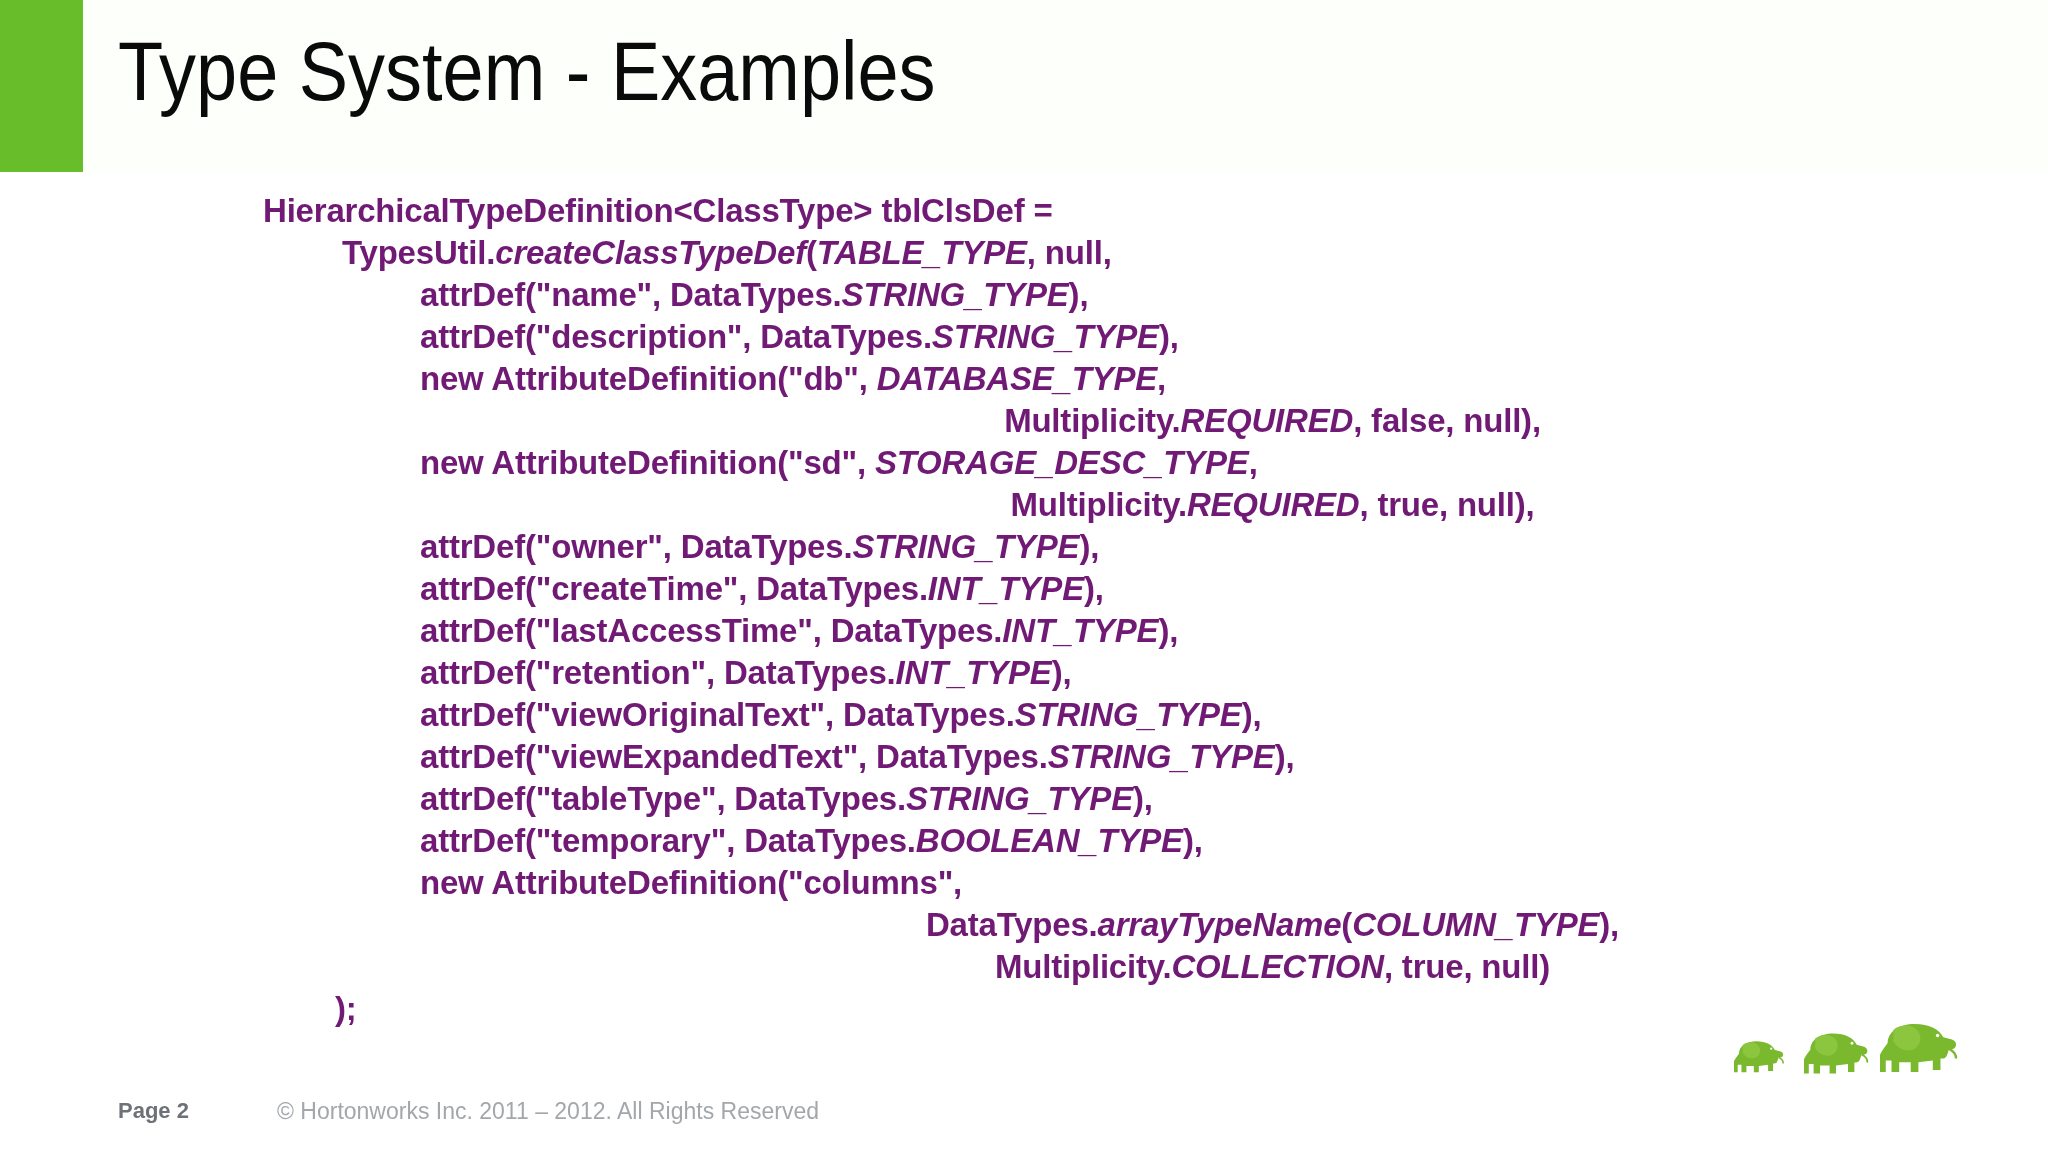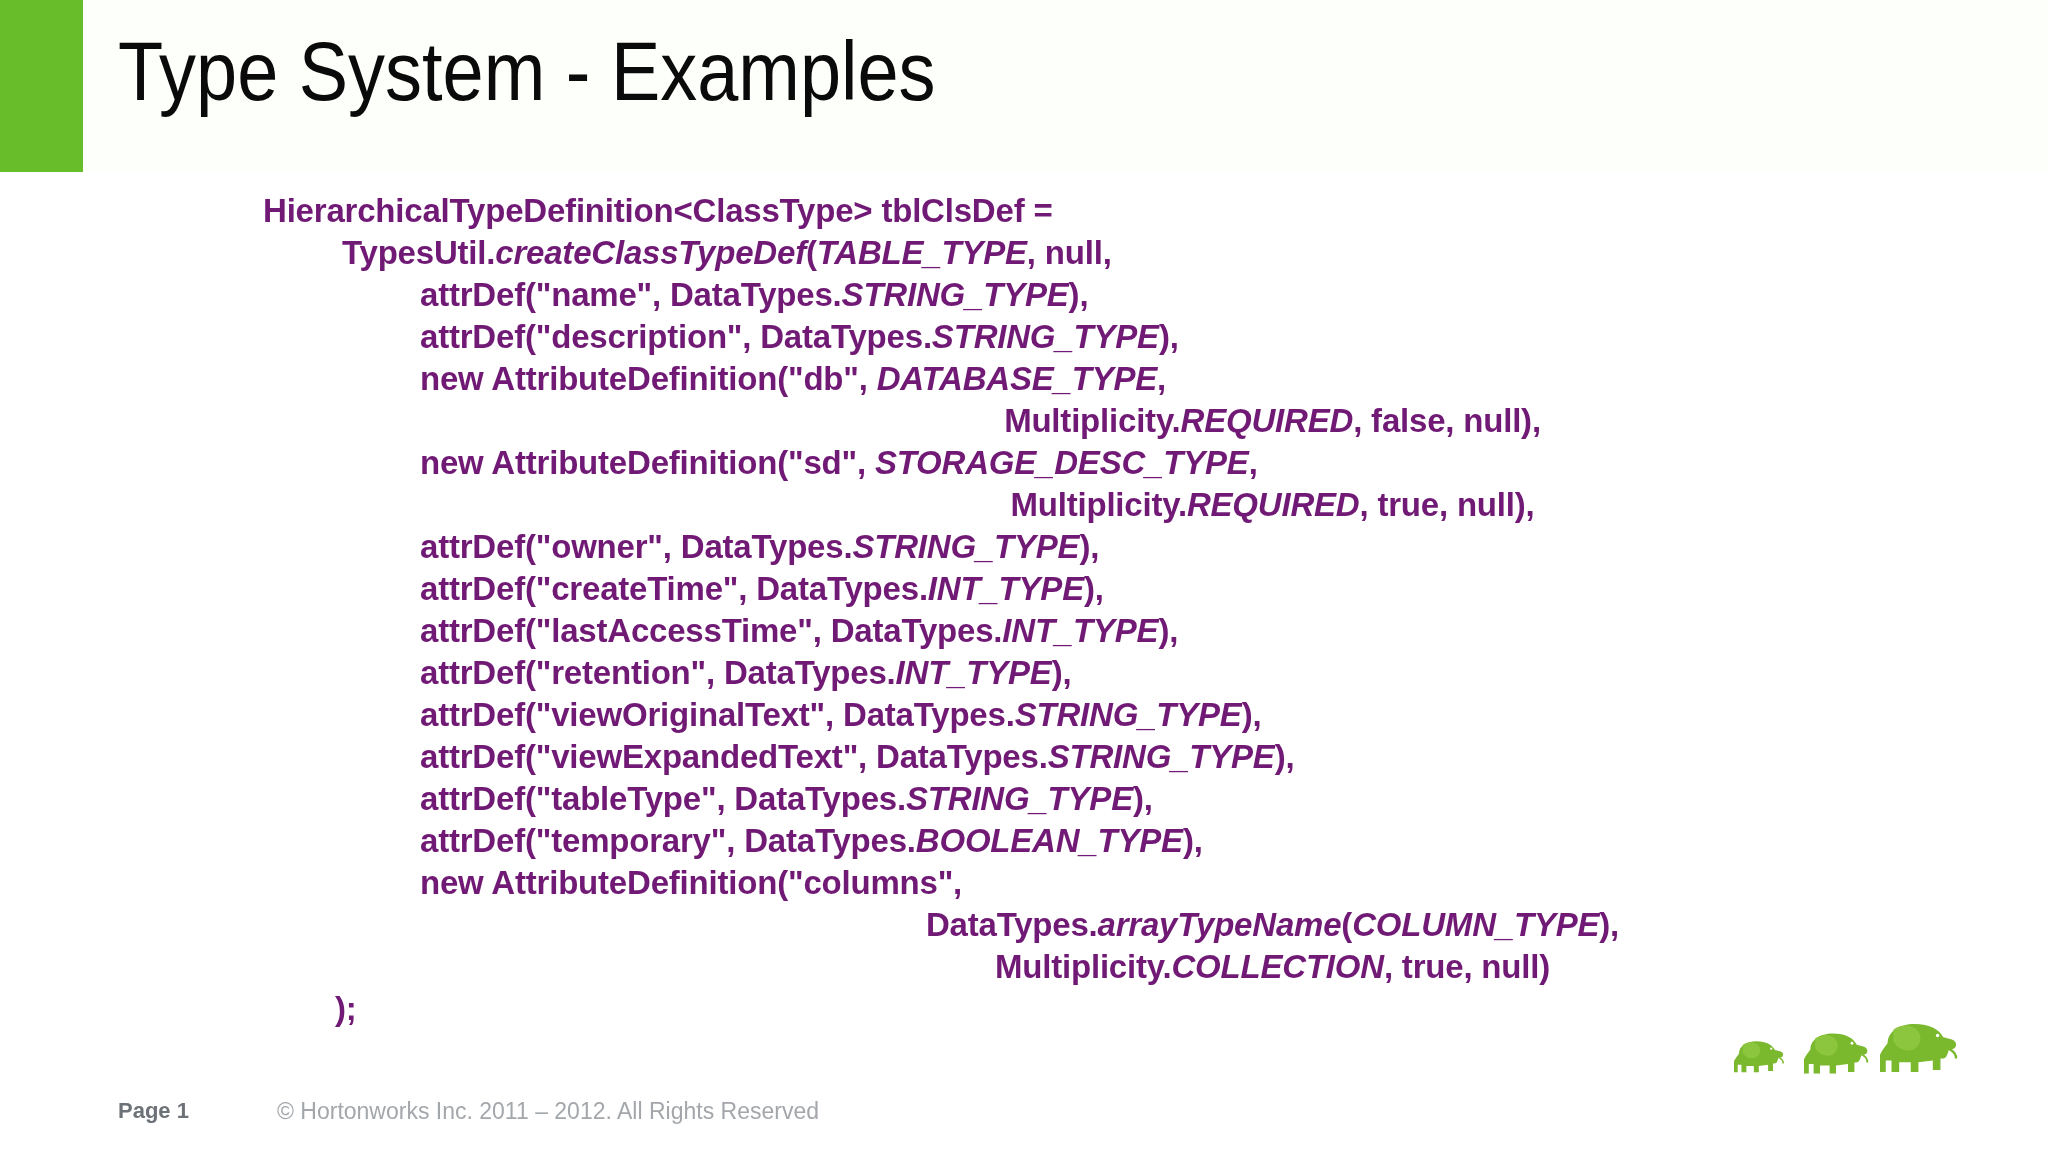--- a/index.html
+++ b/index.html
@@ -128,21 +128,21 @@
 <body>
 
 <div class="slide">
 
   <div class="header-band"></div>
   <div class="green-bar"></div>
   <div class="slide-title">Type System - Examples</div>
 
   <div class="code-block" id="code-block"><div class="code-line ind-0"><span>HierarchicalTypeDefinition&lt;ClassType&gt; tblClsDef =</span></div><div class="code-line ind-1"><span>TypesUtil.</span><i>createClassTypeDef</i><span>(</span><i>TABLE_TYPE</i><span>, null,</span></div><div class="code-line ind-2"><span>attrDef("name", DataTypes.</span><i>STRING_TYPE</i><span>),</span></div><div class="code-line ind-2"><span>attrDef("description", DataTypes.</span><i>STRING_TYPE</i><span>),</span></div><div class="code-line ind-2"><span>new AttributeDefinition("db", </span><i>DATABASE_TYPE</i><span>,</span></div><div class="code-line ind-3"><span>Multiplicity.</span><i>REQUIRED</i><span>, false, null),</span></div><div class="code-line ind-2"><span>new AttributeDefinition("sd", </span><i>STORAGE_DESC_TYPE</i><span>,</span></div><div class="code-line ind-3"><span>Multiplicity.</span><i>REQUIRED</i><span>, true, null),</span></div><div class="code-line ind-2"><span>attrDef("owner", DataTypes.</span><i>STRING_TYPE</i><span>),</span></div><div class="code-line ind-2"><span>attrDef("createTime", DataTypes.</span><i>INT_TYPE</i><span>),</span></div><div class="code-line ind-2"><span>attrDef("lastAccessTime", DataTypes.</span><i>INT_TYPE</i><span>),</span></div><div class="code-line ind-2"><span>attrDef("retention", DataTypes.</span><i>INT_TYPE</i><span>),</span></div><div class="code-line ind-2"><span>attrDef("viewOriginalText", DataTypes.</span><i>STRING_TYPE</i><span>),</span></div><div class="code-line ind-2"><span>attrDef("viewExpandedText", DataTypes.</span><i>STRING_TYPE</i><span>),</span></div><div class="code-line ind-2"><span>attrDef("tableType", DataTypes.</span><i>STRING_TYPE</i><span>),</span></div><div class="code-line ind-2"><span>attrDef("temporary", DataTypes.</span><i>BOOLEAN_TYPE</i><span>),</span></div><div class="code-line ind-2"><span>new AttributeDefinition("columns",</span></div><div class="code-line ind-3"><span>DataTypes.</span><i>arrayTypeName</i><span>(</span><i>COLUMN_TYPE</i><span>),</span></div><div class="code-line ind-3"><span>Multiplicity.</span><i>COLLECTION</i><span>, true, null)</span></div><div class="code-line ind-close"><span>);</span></div></div>
 
-  <div class="footer-page">Page 1</div>
+  <div class="footer-page">Page 2</div>
   <div class="footer-copyright">© Hortonworks Inc. 2011 – 2012. All Rights Reserved</div>
 
   <div class="logo">
     <svg class="logo-elephants" viewBox="0 0 230 52" xmlns="http://www.w3.org/2000/svg">
       <g fill="#7ab82e">
 
         <g transform="translate(2,18) scale(0.62)">
           <path d="M8 22 C8 10, 20 2, 36 2 C52 2, 62 8, 66 16 L74 18 C78 19, 80 22, 79 25 C78 28, 75 29, 72 28
                    L70 34 C69 37, 67 38, 65 38 L63 38 L63 50 L55 50 L55 40 L40 42 L40 52 L32 52 L32 42
                    L20 42 L20 52 L12 52 L12 40 L6 40 L6 52 L0 52 L0 34 C2 30, 5 26, 8 22 Z"></path>

